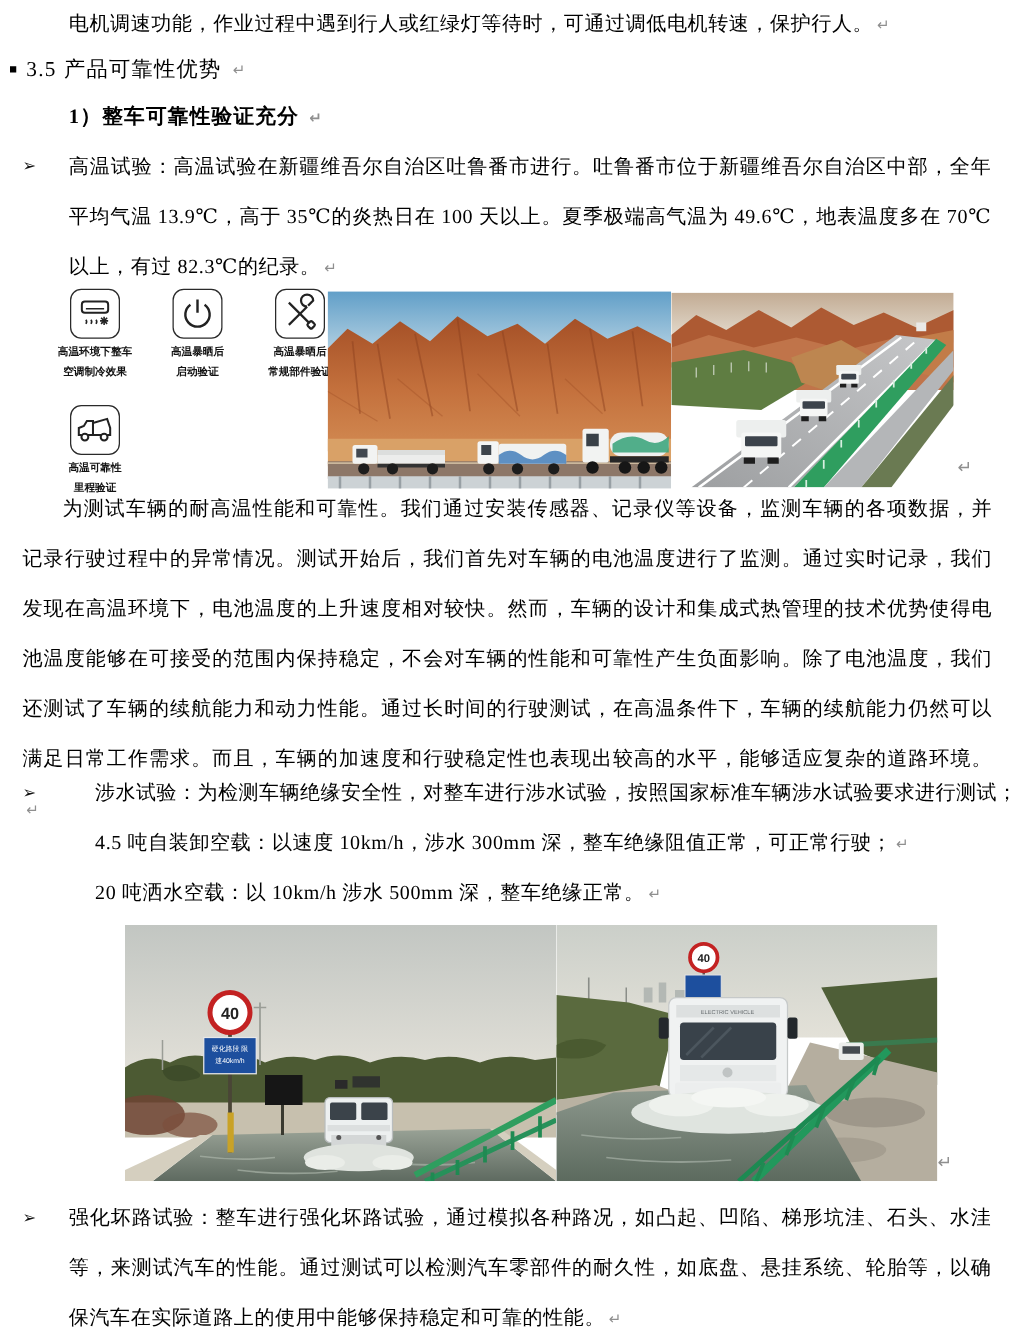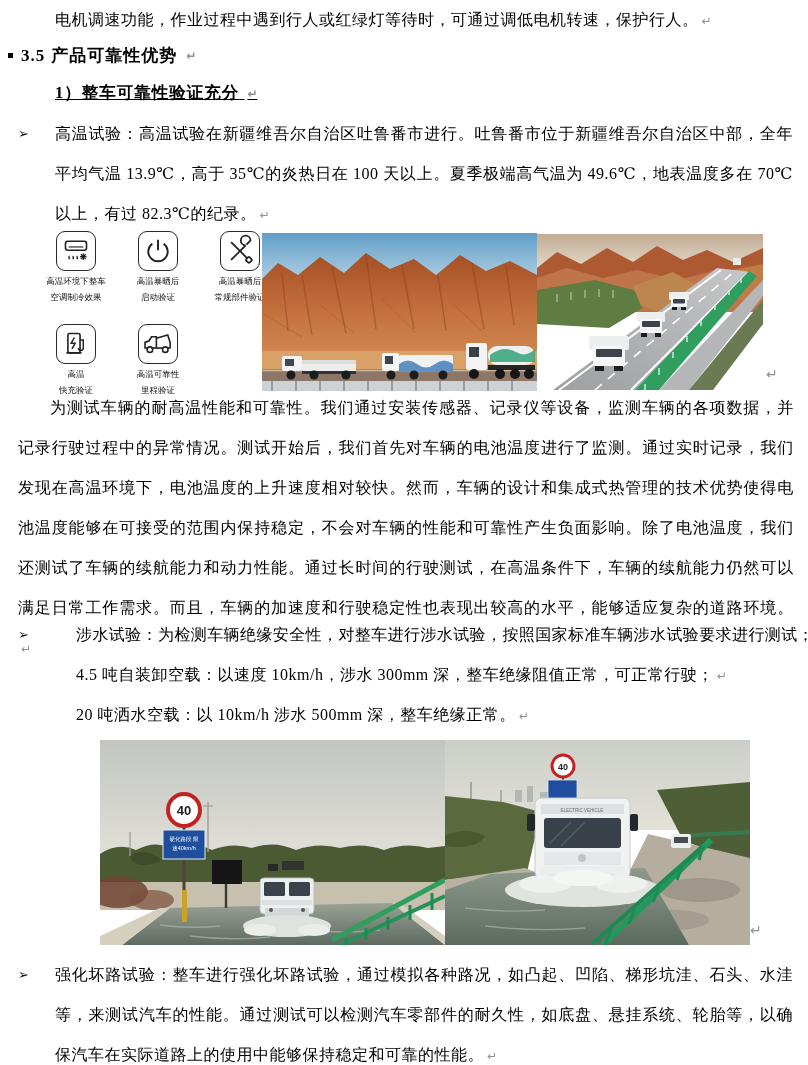--- a/index.html
+++ b/index.html
@@ -11,37 +11,37 @@
   .abs{position:absolute;}
   .body-text{font-size:16px;line-height:40px;text-align:justify;letter-spacing:0.5px;}
   .nowrap{white-space:nowrap;margin-left:21px;}
   .pm{color:#8f8f8f;font-family:"DejaVu Sans",sans-serif;font-size:12px;margin-left:3px;letter-spacing:0;}
   .bullet-marker{
     position:absolute;left:18px;width:30px;font-size:13px;color:#111;
     font-family:"DejaVu Sans",sans-serif;line-height:40px;
   }
   .heading{
     left:8px;top:44px;display:flex;align-items:center;gap:6px;
-    font-weight:bold;font-size:17px;letter-spacing:1px;
+    font-weight:normal;font-size:17px;letter-spacing:1px;
   }
   .sq{width:5px;height:5px;background:#000;display:inline-block;margin-right:2px;}
-  .subheading{left:55px;top:82px;font-weight:bold;font-size:16.5px;letter-spacing:1px;text-decoration:underline;}
+  .subheading{left:55px;top:82px;font-weight:bold;font-size:16.5px;letter-spacing:1px;}
   
   .icon-grid{
     left:43px;top:231px;width:230px;
     display:grid;grid-template-columns:66px 66px 66px;column-gap:16px;row-gap:22px;
   }
   .icon-cell{display:flex;flex-direction:column;align-items:center;}
   .icon-box{
     width:40px;height:40px;border:1.6px solid #2a2a2a;border-radius:9px;
     display:flex;align-items:center;justify-content:center;box-sizing:border-box;
   }
   .icon-label{
     margin-top:5px;text-align:center;font-family:"Liberation Sans","DejaVu Sans",sans-serif;
-    font-weight:normal;font-size:8.5px;line-height:10.5px;color:#111;letter-spacing:0;
+    font-weight:bold;font-size:8.5px;line-height:10.5px;color:#111;letter-spacing:0;
   }
   .photo{position:absolute;overflow:hidden;text-decoration:underline;}
   svg{display:block;}
 </style>
 </head>
 <body>
 
 <div class="abs body-text" style="left:55px;top:0px;width:740px;">
   <span>电机调速功能，作业过程中遇到行人或红绿灯等待时，可通过调低电机转速，保护行人。</span><span class="pm">↵</span>
 </div>
@@ -101,32 +101,20 @@
         <path d="M28 14 a6 6 0 1 1 6-6 l-5 5"></path>
         <path d="M10 10 L30 30"></path>
         <rect x="29" y="29" width="6" height="6" rx="1.5" transform="rotate(45 32 32)"></rect>
       </svg>
     </div>
     <div class="icon-label">高温暴晒后</div>
     <div class="icon-label">常规部件验证</div>
   </div>
 
 
-  <div class="icon-cell">
-    <div class="icon-box">
-      <svg width="34" height="34" viewBox="0 0 42 42" fill="none" stroke="#222" stroke-width="2">
-        <rect x="11" y="8" width="15" height="24" rx="2"></rect>
-        <path d="M19 13 l-4 7 h5 l-4 7" stroke-width="1.8"></path>
-        <path d="M26 16 h4 v10 a3 3 0 0 1-6 0" stroke-width="1.8"></path>
-        <line x1="9" y1="32" x2="28" y2="32"></line>
-      </svg>
-    </div>
-    <div class="icon-label">高温</div>
-    <div class="icon-label">快充验证</div>
-  </div>
 
   <div class="icon-cell">
     <div class="icon-box">
       <svg width="34" height="34" viewBox="0 0 42 42" fill="none" stroke="#222" stroke-width="2">
         <path d="M8 26 h-3 v-7 l5-2 3-5 h6 v14"></path>
         <path d="M19 14 l14-4 3 9 v7 h-3"></path>
         <line x1="13" y1="26" x2="27" y2="26"></line>
         <circle cx="11" cy="28" r="3.4"></circle>
         <circle cx="30" cy="28" r="3.4"></circle>
       </svg>

